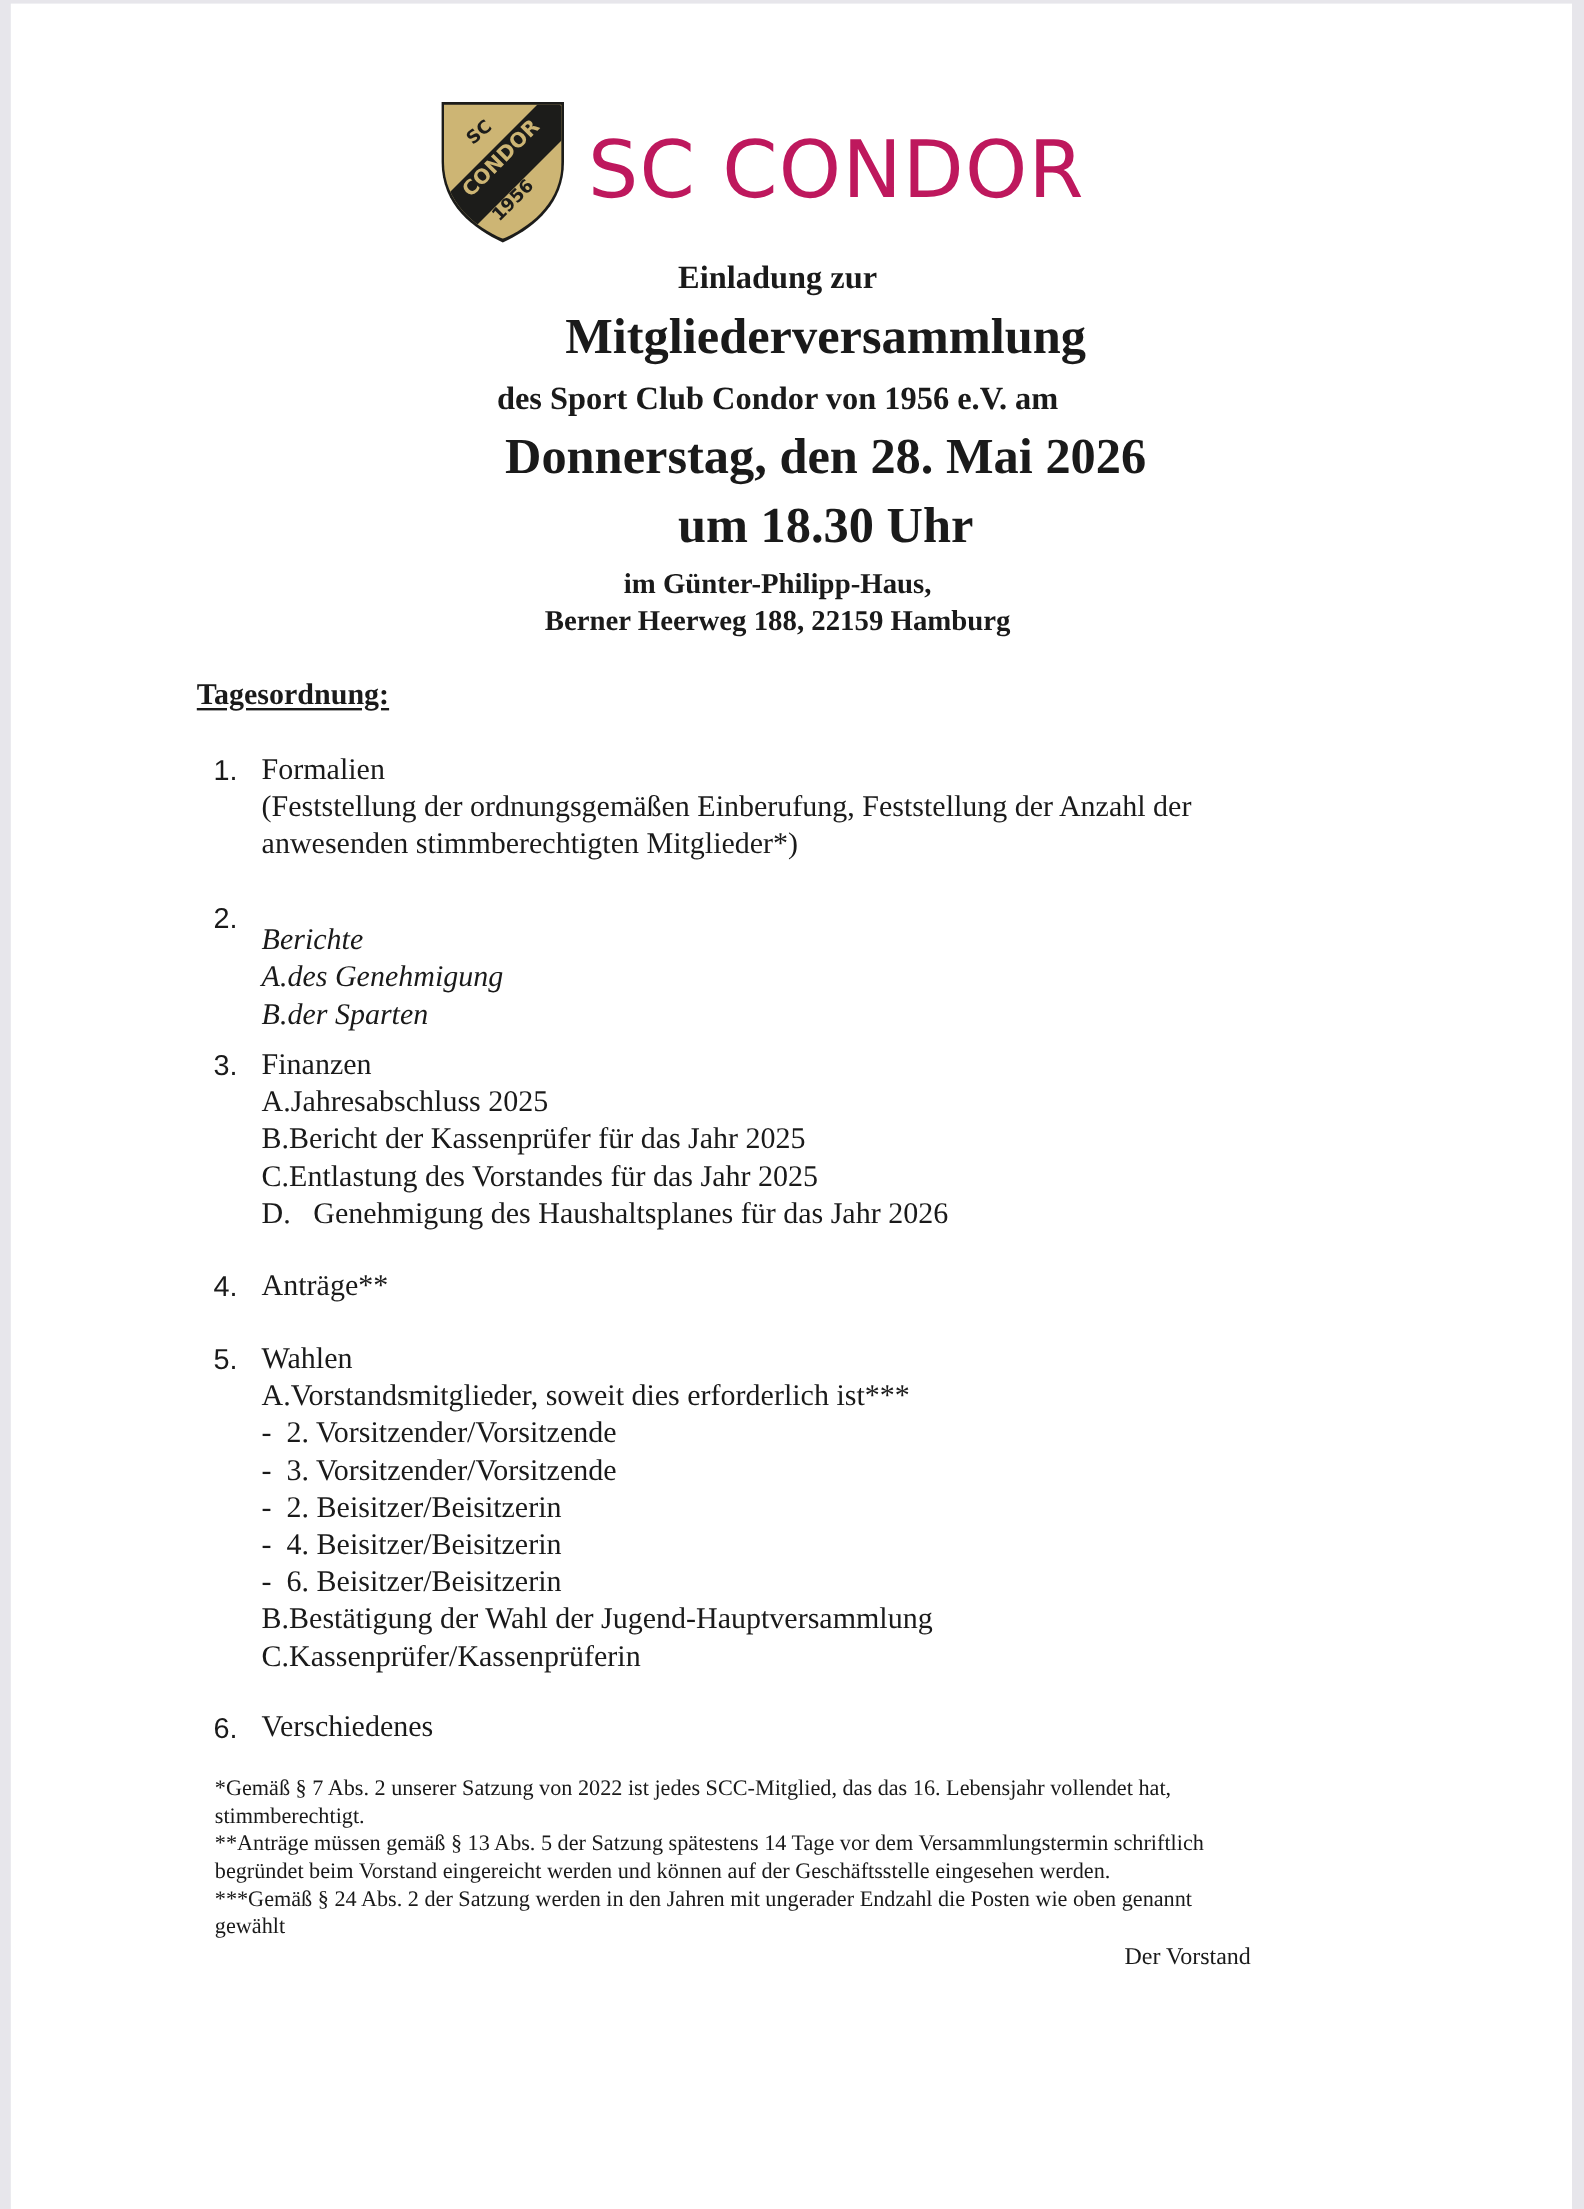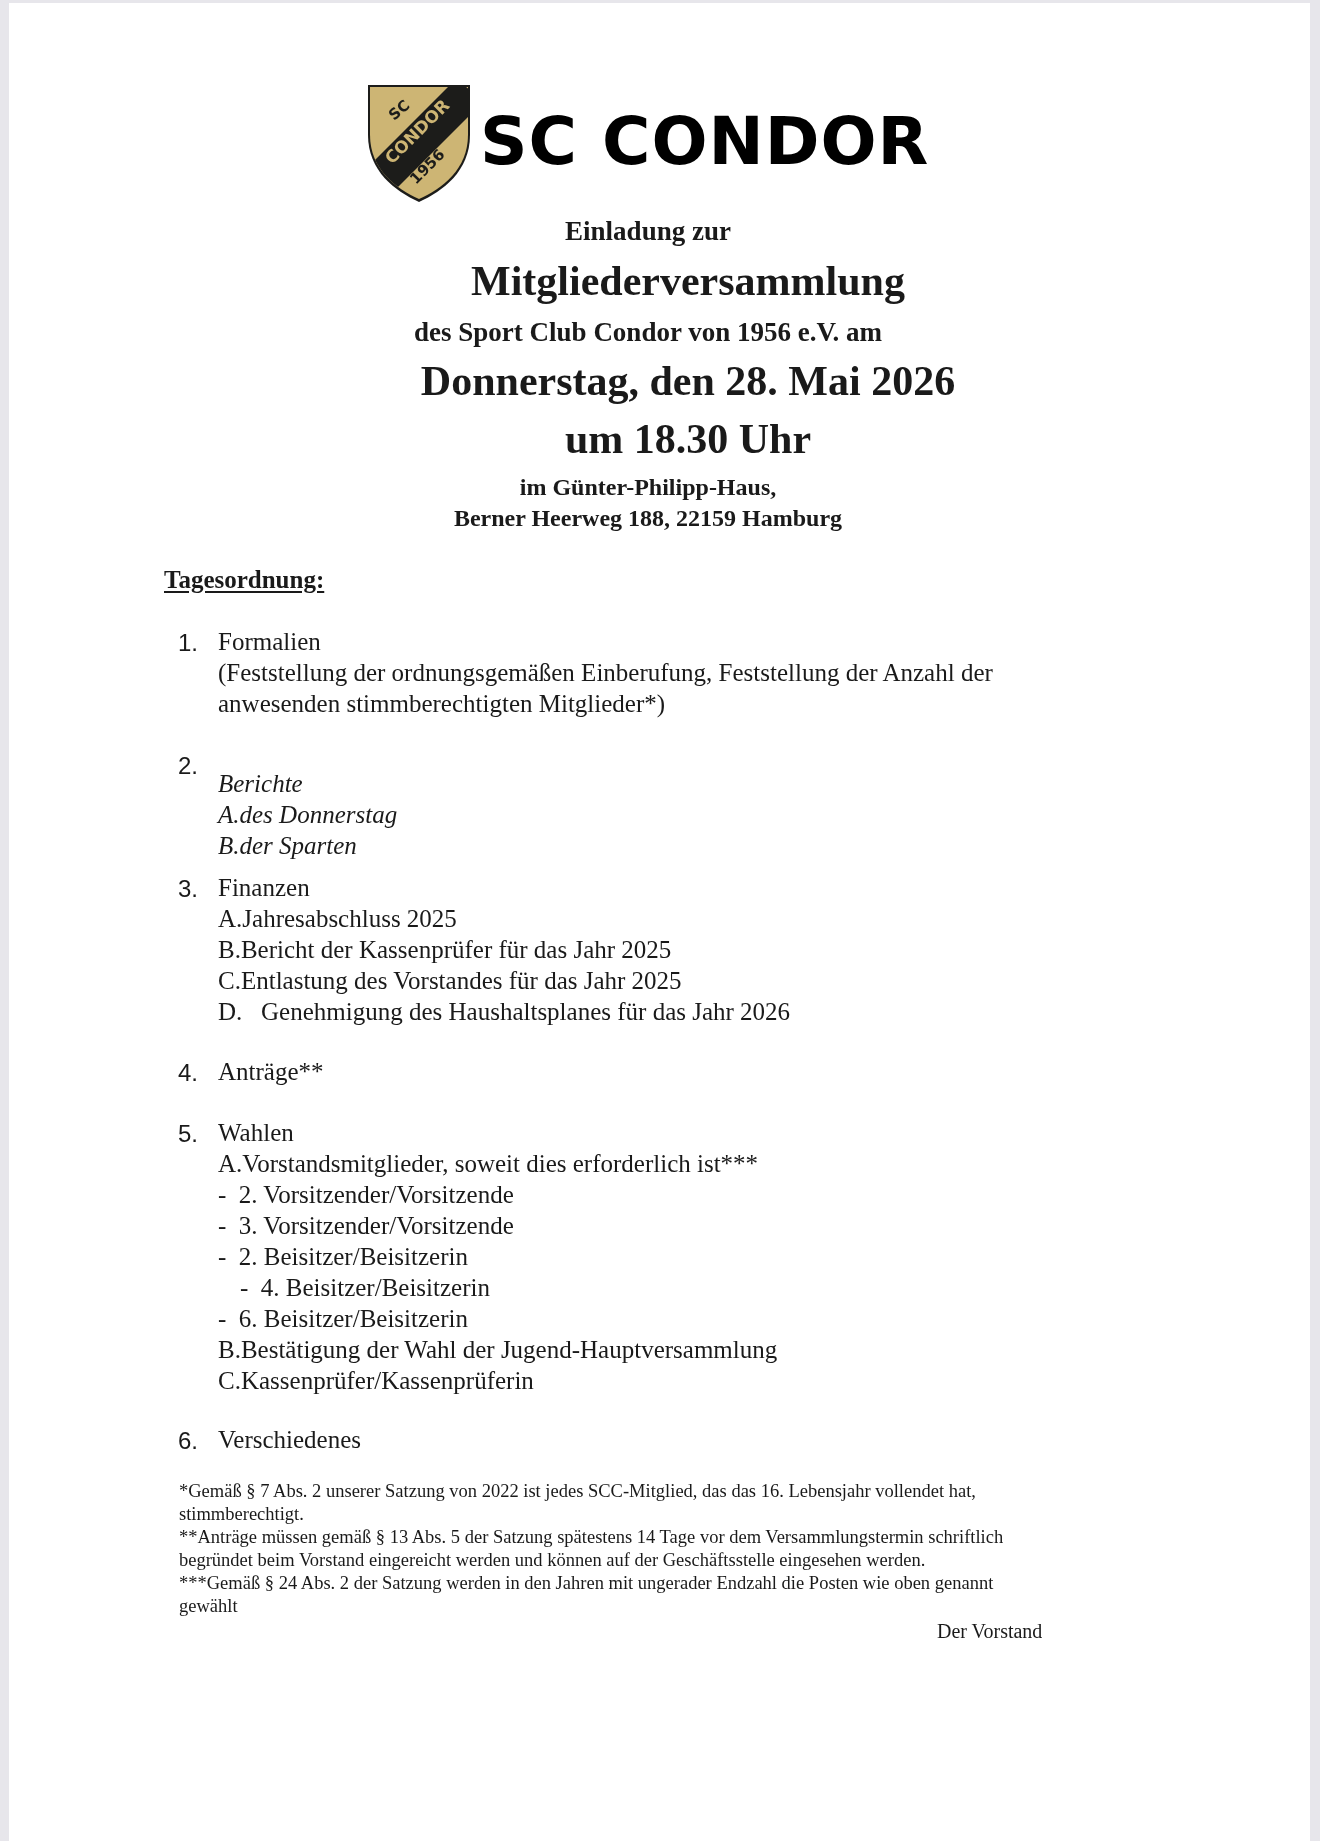--- a/index.html
+++ b/index.html
@@ -11,24 +11,24 @@
     color: #1a1a1a;
   }
   .page {
     position: absolute; left: 9px; top: 3px; width: 1301px; height: 1838px;
     background: #ffffff;
   }
   .abs { position: absolute; white-space: nowrap; }
   .center { left: 0; width: 1296px; text-align: center; }
   .logo-shield { position: absolute; left: 366px; top: 83px; width: 106px; height: 120px; }
   .logo-word {
-    position: absolute; left: 480px; top: 104px;
+    position: absolute; left: 490px; top: 104px;
     font-family: "DejaVu Sans", "Liberation Sans", sans-serif;
-    font-weight: bold; font-size: 66px; letter-spacing: 1px;
-    color: #000000; line-height: 76px;
+    font-weight: normal; font-size: 66px; letter-spacing: 1px;
+    color: #be185d; line-height: 76px;
   }
   .h-sm { font-weight: bold; font-size: 27px; line-height: 34px; font-family: "Liberation Serif", "DejaVu Serif", serif; }
   .h-lg { font-weight: bold; font-size: 42px; line-height: 50px; font-family: "Liberation Serif", "DejaVu Serif", serif; padding-left: 40px; }
   .h-xs { font-weight: bold; font-size: 24px; line-height: 30px; font-family: "Liberation Serif", "DejaVu Serif", serif; }
   .agenda-title {
     left: 164px; top: 565px; font-weight: bold; font-size: 25px; line-height: 30px;
     text-decoration: underline; text-underline-offset: 3px;
     font-family: "Liberation Serif", "DejaVu Serif", serif;
   }
   .item-num {
@@ -93,21 +93,21 @@
       <span class="line">Formalien</span>
       <span class="line">(Feststellung der ordnungsgemäßen Einberufung, Feststellung der Anzahl der</span>
       <span class="line">anwesenden stimmberechtigten Mitglieder*)</span>
     </div>
   </div>
 
   <div>
     <span class="item-num" style="top:750px;">2.</span>
     <div class="item-text" style="top:768px;font-style:italic;">
       <span class="line">Berichte</span>
-      <span class="line">A.des Donnerstag</span>
+      <span class="line">A.des Genehmigung</span>
       <span class="line">B.der Sparten</span>
     </div>
   </div>
 
   <div>
     <span class="item-num" style="top:873px;">3.</span>
     <div class="item-text" style="top:872px;">
       <span class="line">Finanzen</span>
       <span class="line">A.Jahresabschluss 2025</span>
       <span class="line">B.Bericht der Kassenprüfer für das Jahr 2025</span>
@@ -124,21 +124,21 @@
   </div>
 
   <div>
     <span class="item-num" style="top:1118px;">5.</span>
     <div class="item-text" style="top:1117px;">
       <span class="line">Wahlen</span>
       <span class="line">A.Vorstandsmitglieder, soweit dies erforderlich ist***</span>
       <span class="line" style="white-space:pre;">-  2. Vorsitzender/Vorsitzende</span>
       <span class="line" style="white-space:pre;">-  3. Vorsitzender/Vorsitzende</span>
       <span class="line" style="white-space:pre;">-  2. Beisitzer/Beisitzerin</span>
-      <span class="line" style="white-space:pre;margin-left:22px;">-  4. Beisitzer/Beisitzerin</span>
+      <span class="line" style="white-space:pre;">-  4. Beisitzer/Beisitzerin</span>
       <span class="line" style="white-space:pre;">-  6. Beisitzer/Beisitzerin</span>
       <span class="line">B.Bestätigung der Wahl der Jugend-Hauptversammlung</span>
       <span class="line">C.Kassenprüfer/Kassenprüferin</span>
     </div>
   </div>
 
   <div>
     <span class="item-num" style="top:1425px;">6.</span>
     <div class="item-text" style="top:1424px;">
       <span class="line">Verschiedenes</span>

